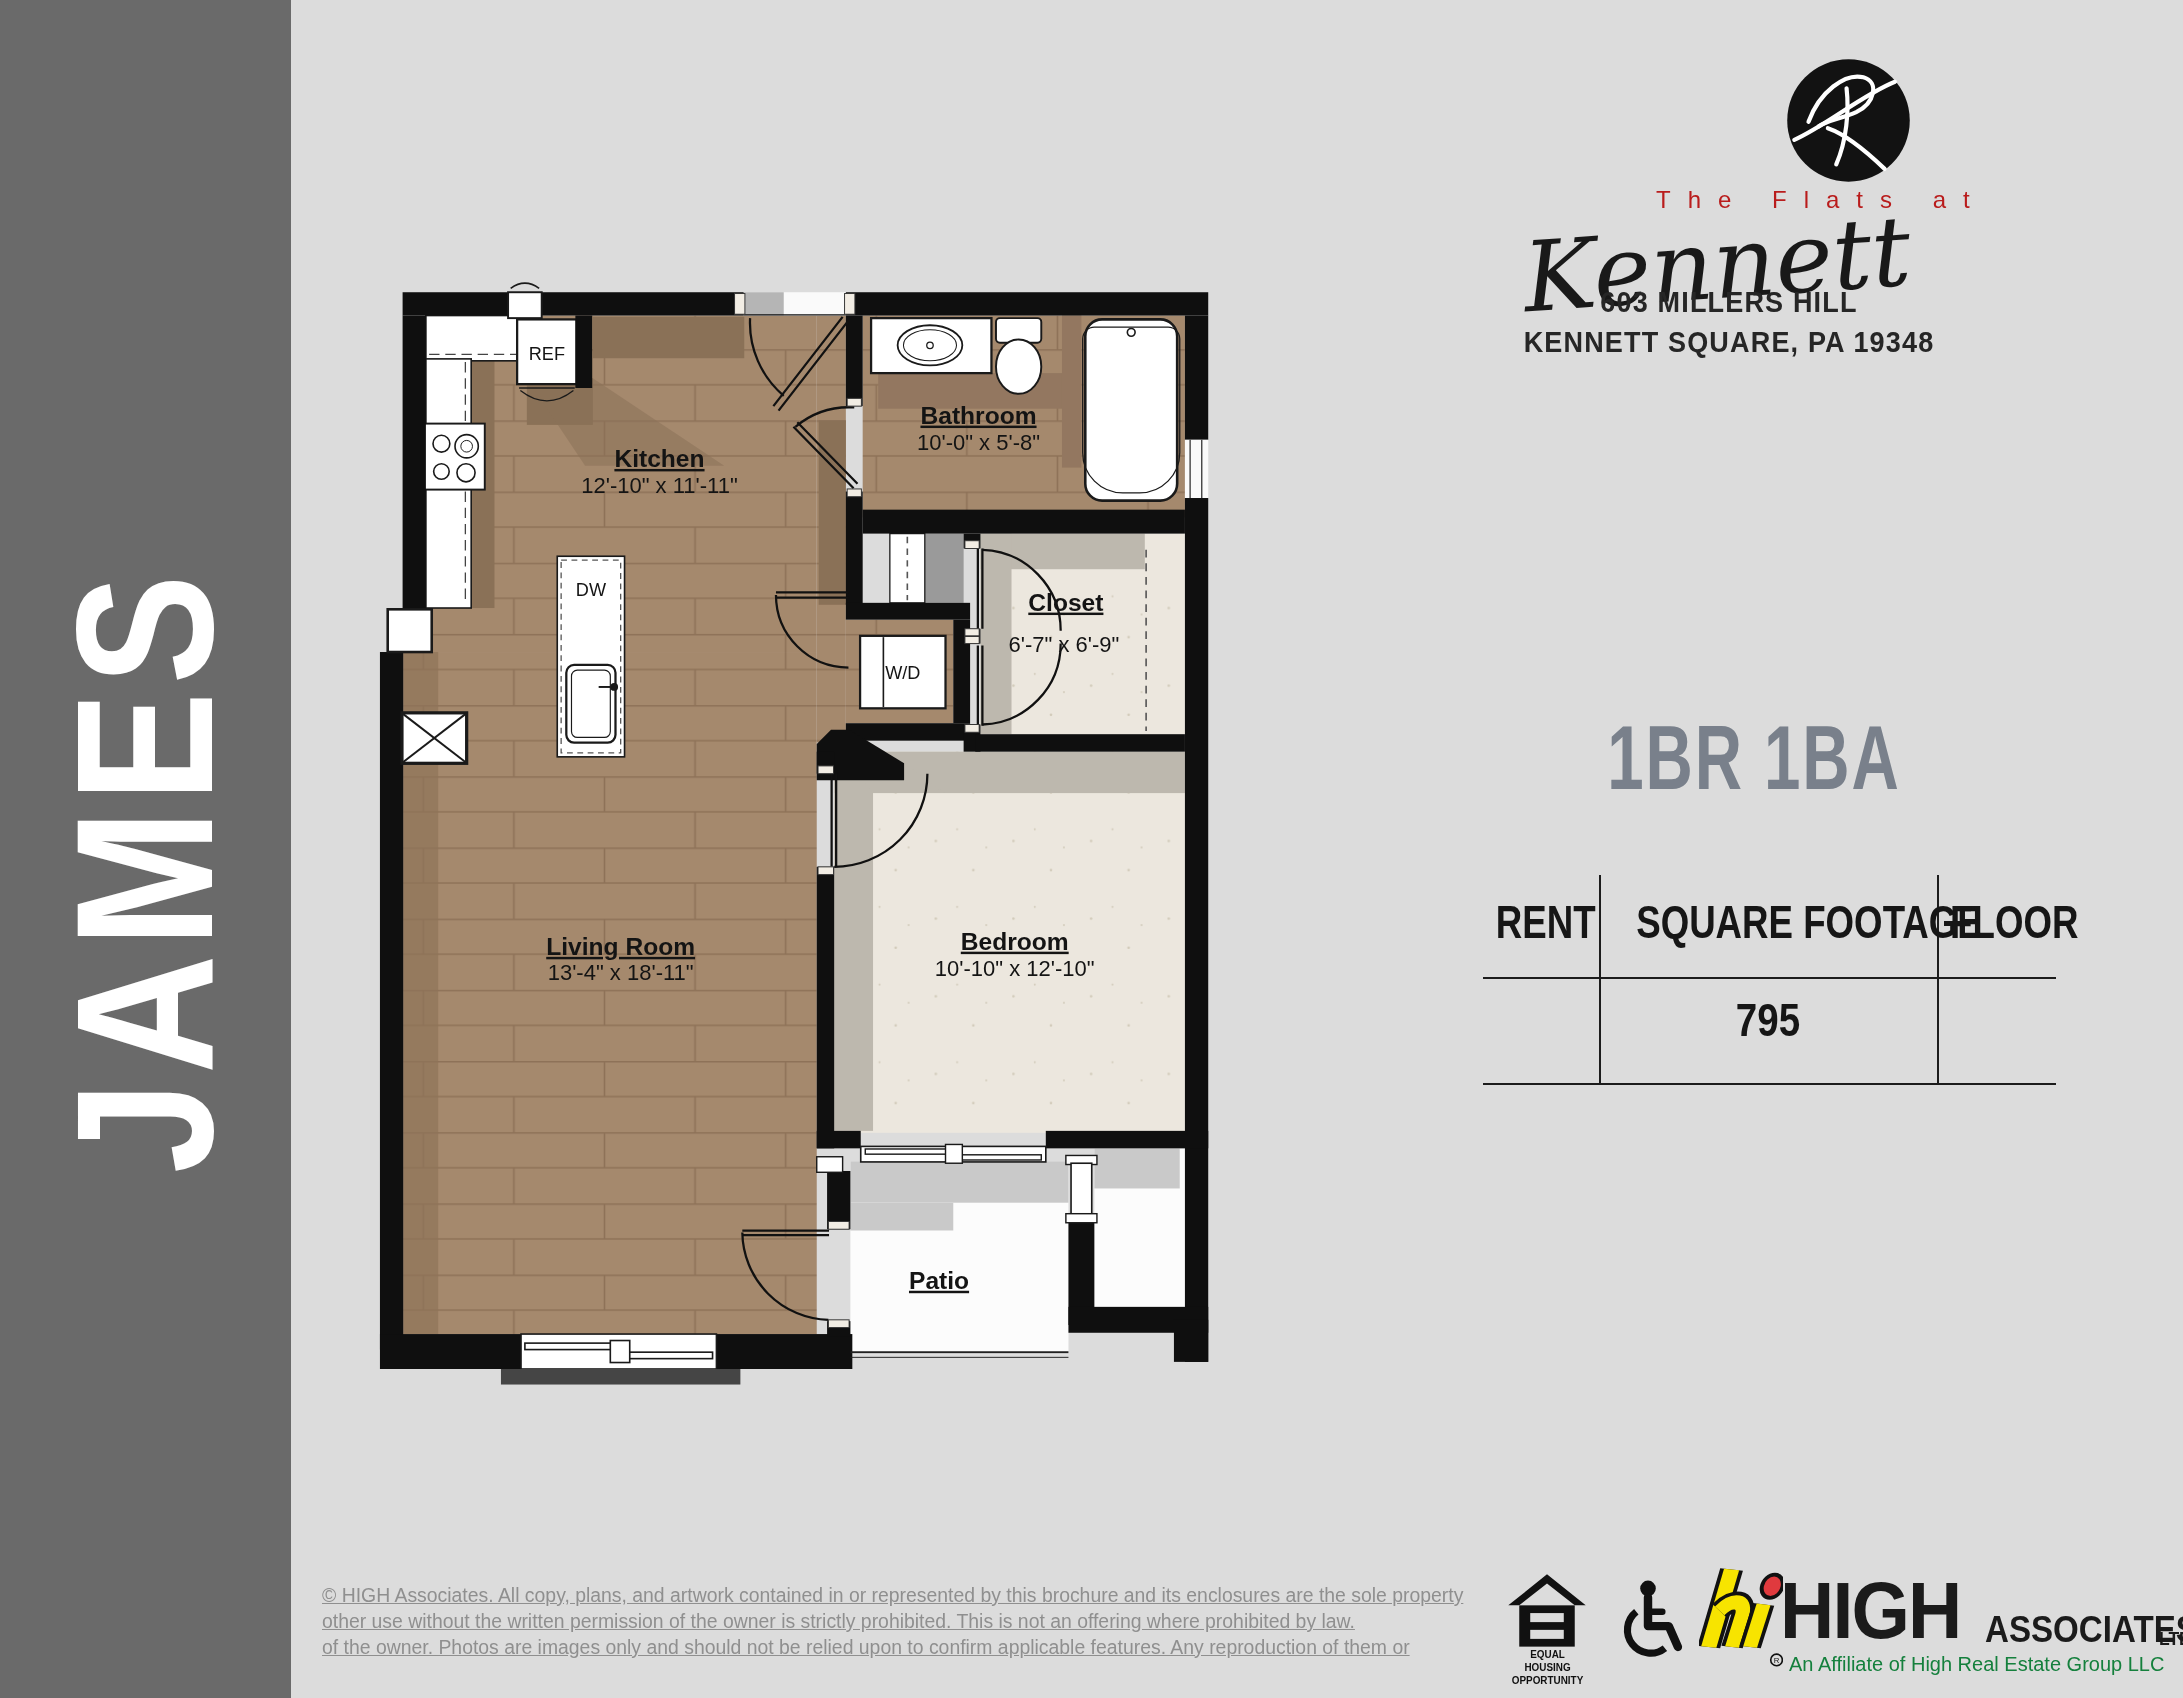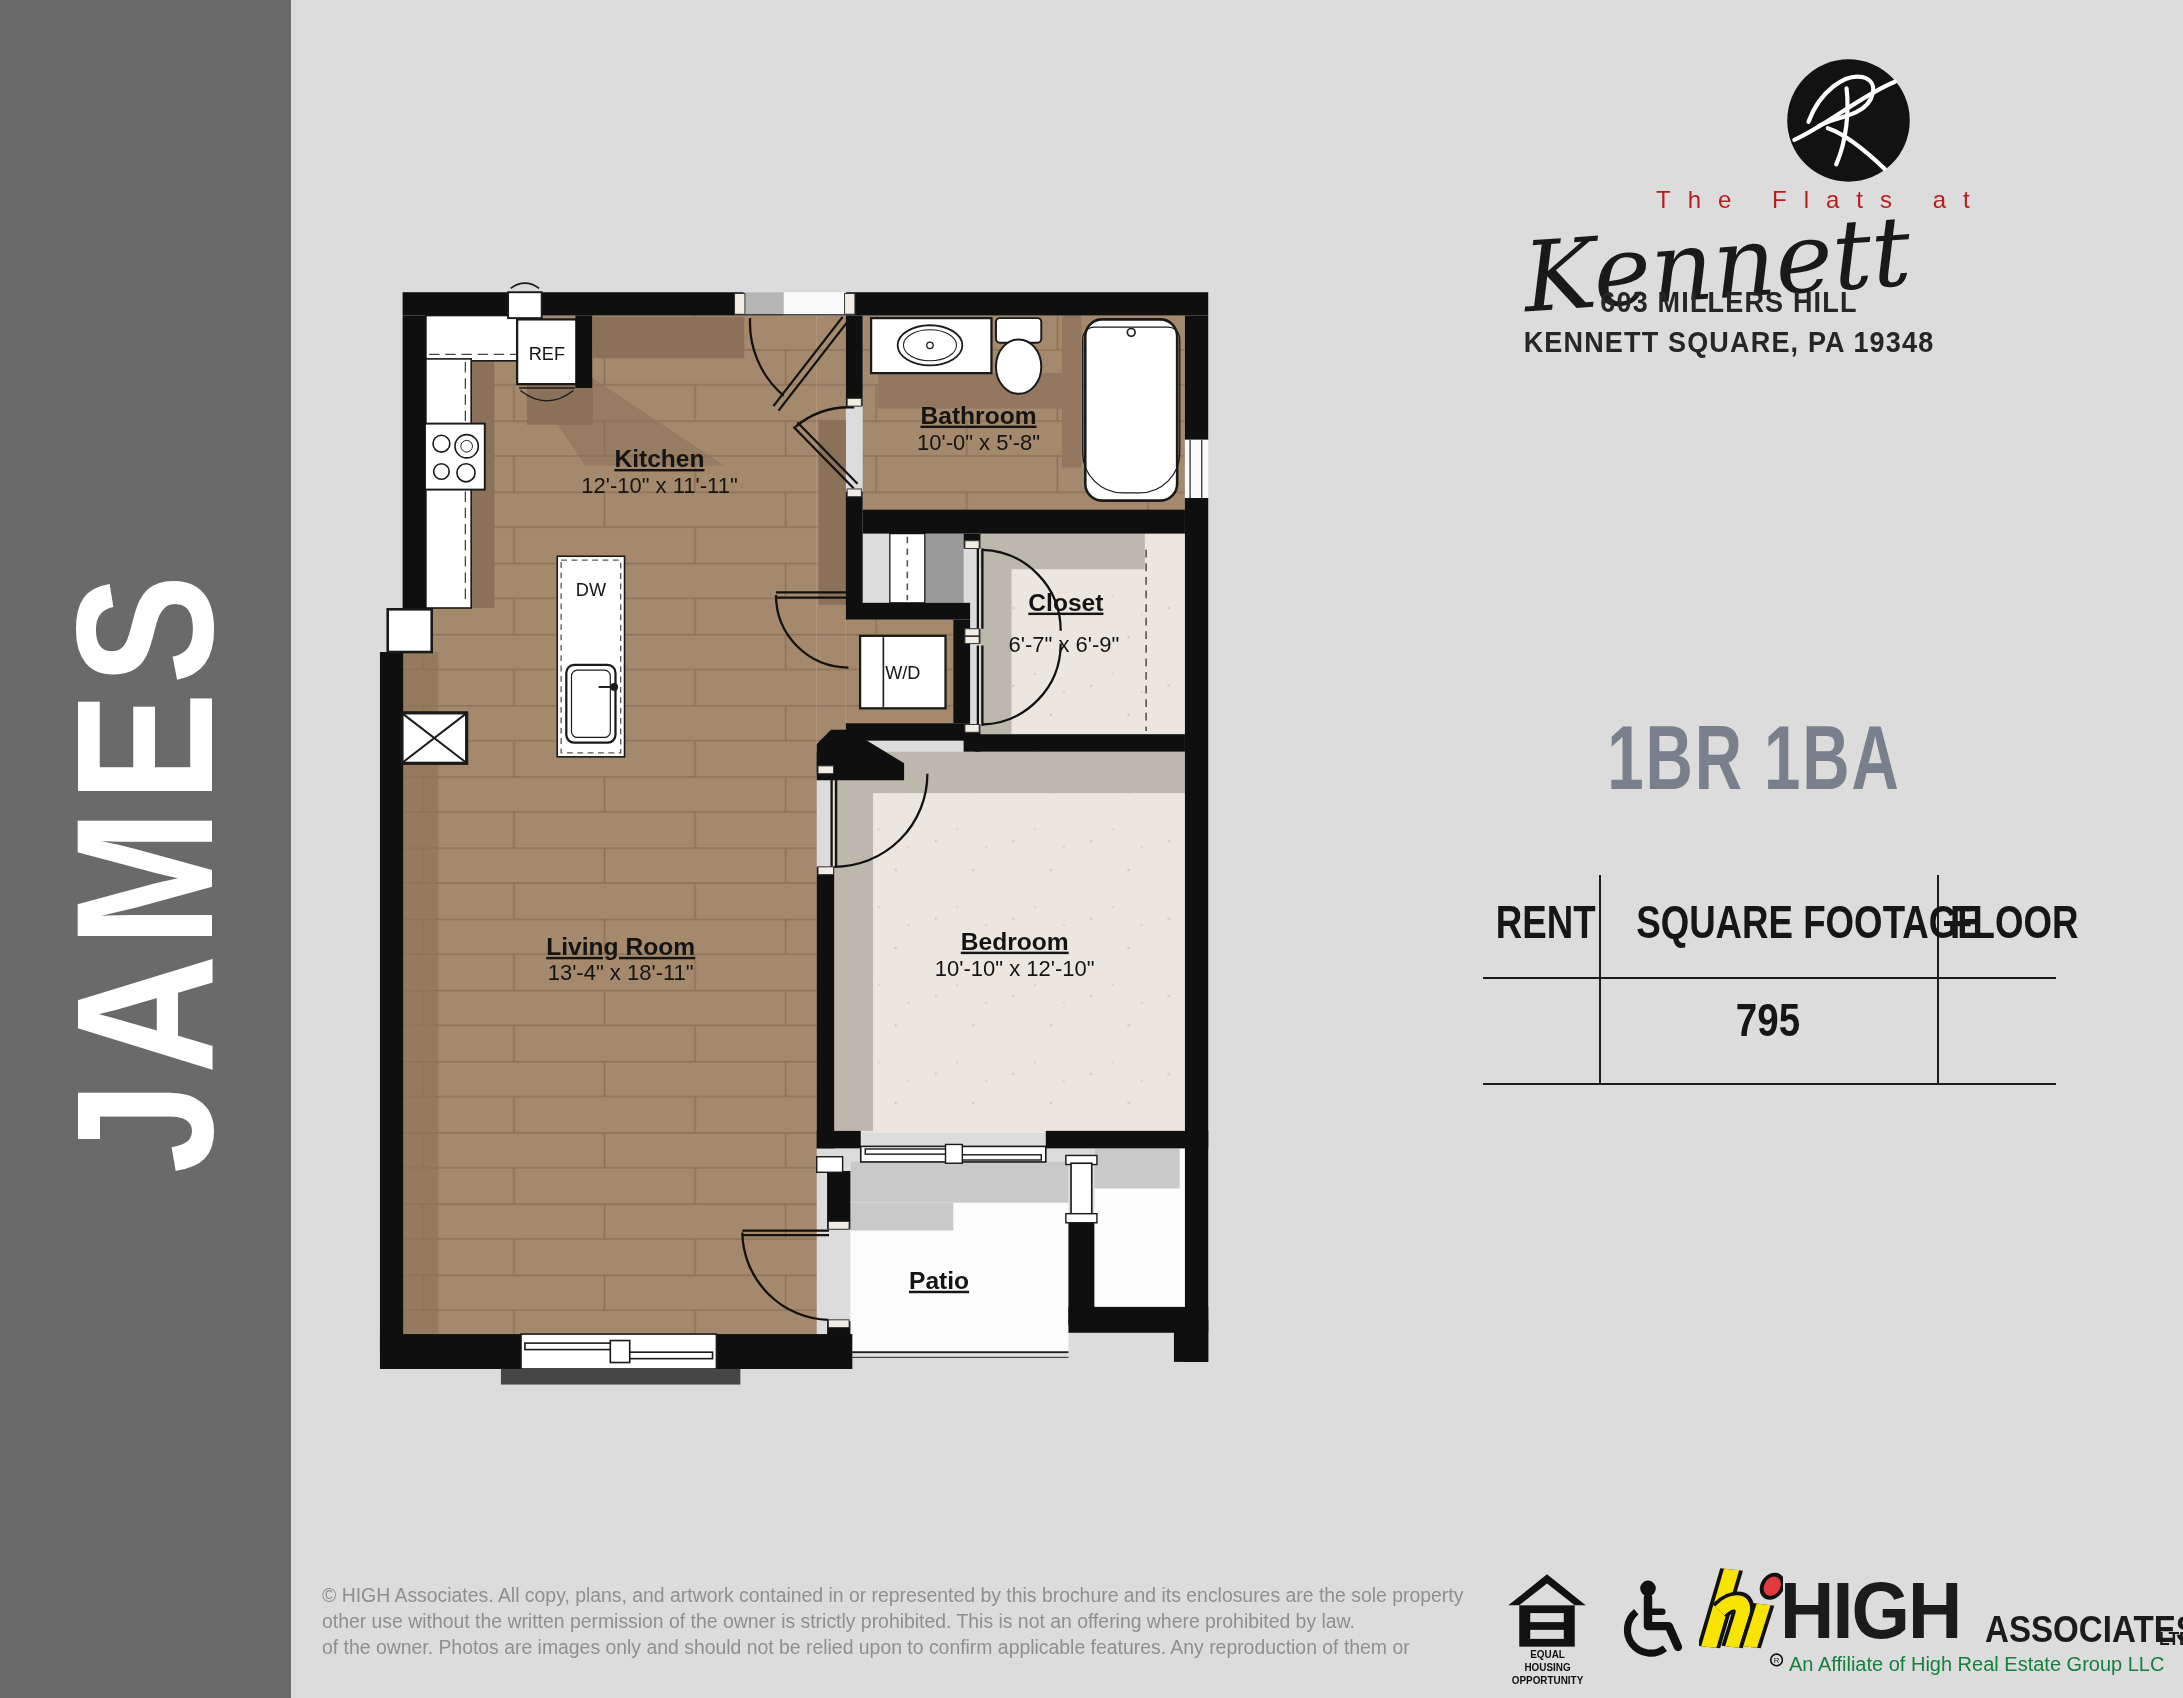--- a/index.html
+++ b/index.html
@@ -45,21 +45,21 @@
     font-size:47px;font-weight:700;color:#161616;transform:scaleX(0.78);
     white-space:nowrap;
   }
   .cellVal{
     position:absolute;top:116px;height:58px;line-height:58px;text-align:center;
     font-size:47px;font-weight:700;color:#161616;transform:scaleX(0.82);
   }
   
   #copyright{
     left:322px;top:1582px;width:1203px;color:#8f8f8f;
-    font-size:19.4px;line-height:26px;
+    font-size:19.4px;line-height:26px;text-decoration:underline;
   }
   .ehoText{
     left:1502px;top:1648px;width:91px;text-align:center;color:#101010;
     font-size:11px;font-weight:700;line-height:13px;letter-spacing:0px;
     transform:scaleX(0.9);
   }
   #highName{left:1780px;top:1565px;font-size:79px;font-weight:700;color:#1b1b1b;
     letter-spacing:-1.9px;transform:scaleX(0.95);transform-origin:left;}
   #highAssoc{left:1985px;top:1609px;font-size:36px;font-weight:700;color:#1b1b1b;
     transform:scaleX(0.92);transform-origin:left;}

